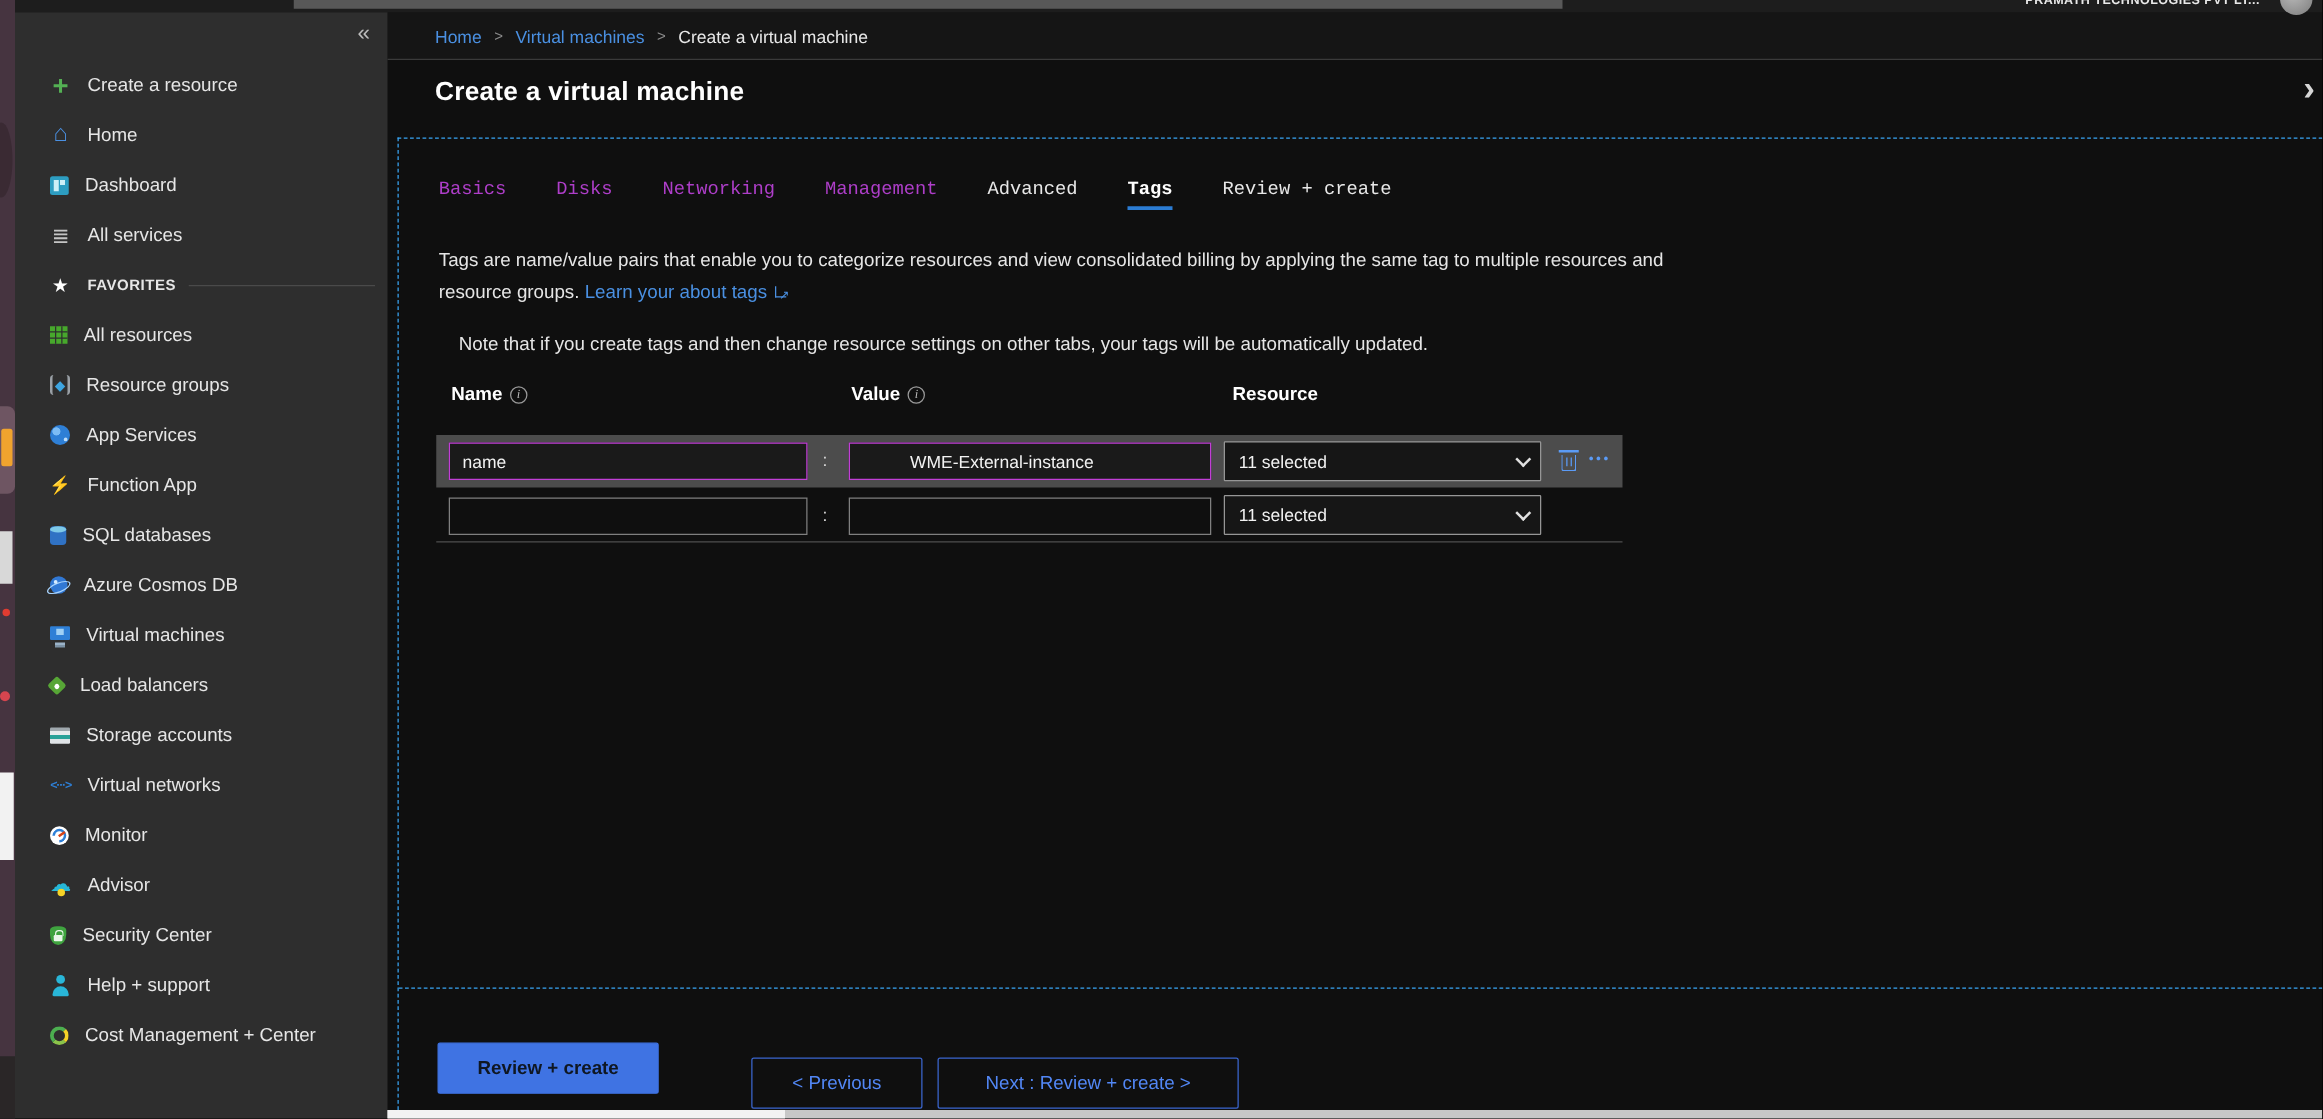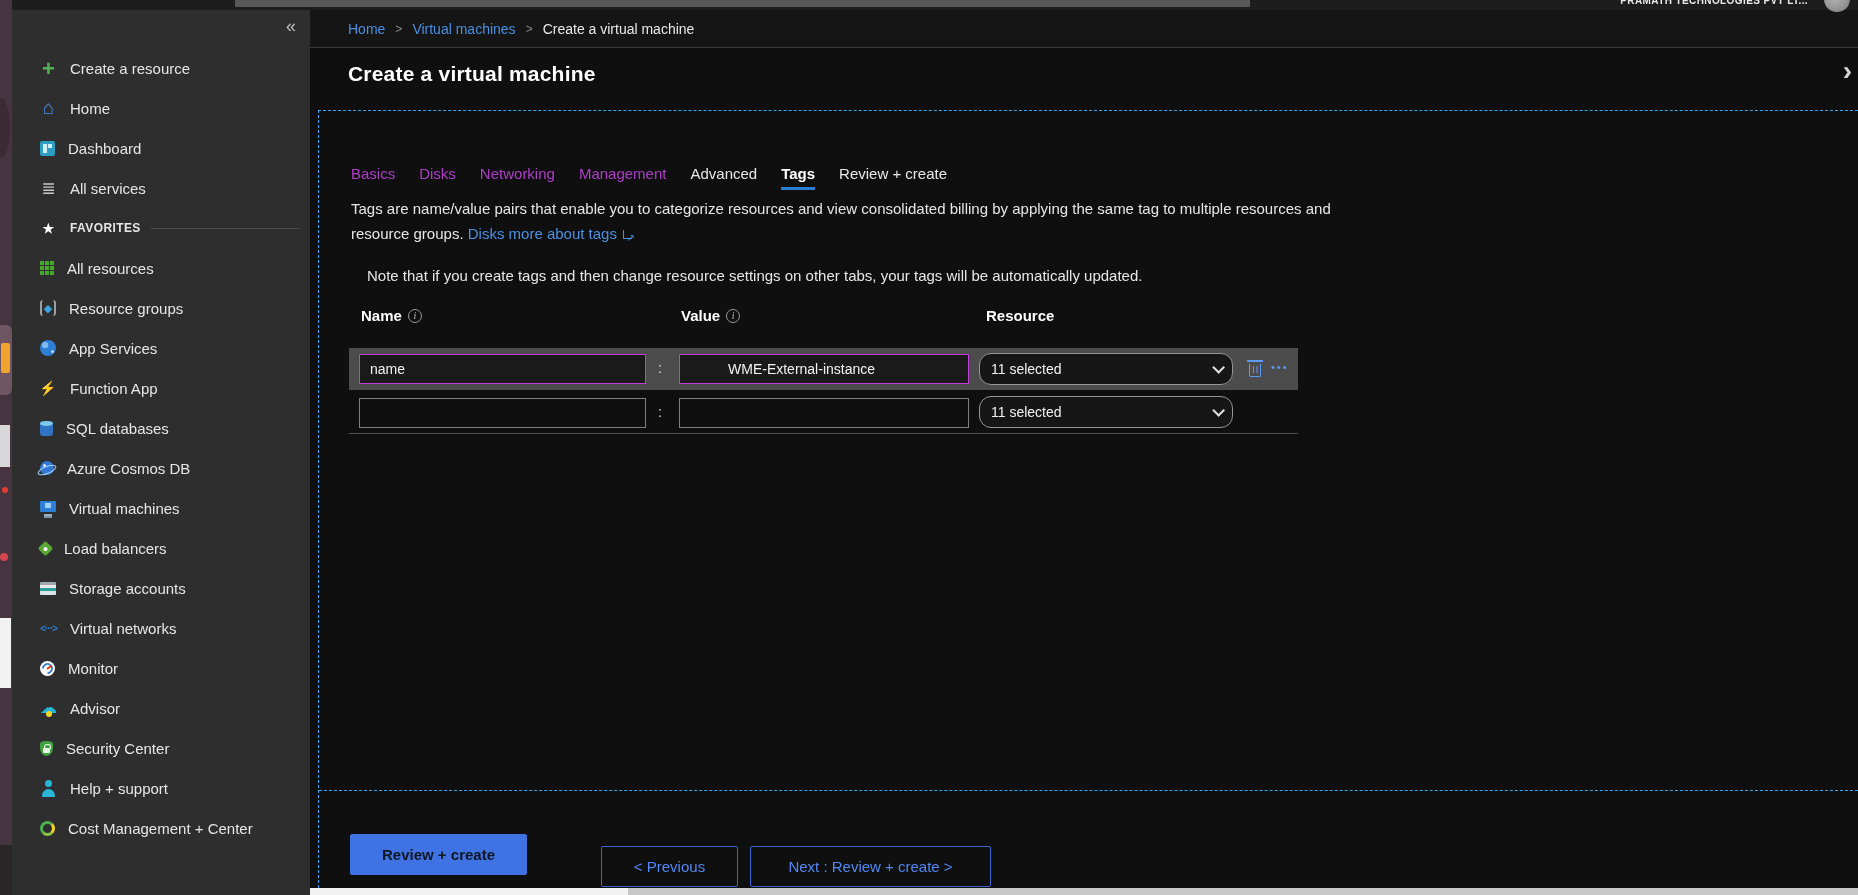--- a/index.html
+++ b/index.html
@@ -78,21 +78,21 @@
   .crumb:last-child .bc-sep { display:none; }
 
   .title-row { position:absolute; left:0; right:0; top:49px; height:61px; }
   .page-title { position:absolute; left:38px; top:13px; color:#ffffff; font-size:21px; font-weight:bold; letter-spacing:.2px; }
   .panel-chevron { position:absolute; right:6px; top:6px; color:#d6d6d6; font-size:28px; font-weight:bold; cursor:pointer; }
 
   
   .panel { position:absolute; left:8px; right:0; top:110px; bottom:7px; border-top:1px dashed #38a5f5; border-left:1px dashed #38a5f5; }
   .panel-sep { position:absolute; left:0; right:0; top:679px; border-top:1px dashed #38a5f5; }
 
-  .tabs { position:absolute; left:32px; top:54px; display:flex; gap:24px; font-size:15px; }
+  .tabs { position:absolute; left:32px; top:32px; display:flex; gap:40px; font-size:15px;font-family:Liberation Mono, monospace; }
   .tab { position:relative; padding-bottom:8px; cursor:pointer; color:#e8e8e8; }
   .tab.tab-visited { color:#ae3ec9; }
   .tab.tab-active { color:#ffffff; font-weight:bold; }
   .tab.tab-active::after { content:""; position:absolute; left:0; right:0; bottom:0; height:3px; background:#2b7cd3; }
 
   .intro { position:absolute; left:32px; top:85px; width:1015px; color:#e6e6e6; font-size:15px; line-height:25px; }
   .learn-link { color:#4a90e2; cursor:pointer; }
   .ext-icon { position:relative; display:inline-block; width:12px; height:11px; margin-left:6px; }
   .ext-icon::before { content:""; position:absolute; left:0; bottom:0; width:8px; height:8px; border:1px solid #4a90e2; border-top:none; border-right:none; }
   .ext-icon::after { content:"↗"; position:absolute; right:0; top:-3px; font-size:10px; color:#4a90e2; }
@@ -106,21 +106,21 @@
 
   .tag-row { position:absolute; left:30px; width:949px; height:42px; }
   .row-1 { top:237px; background:#4c4c4c; }
   .row-2 { top:281px; height:40px; }
   .cell-input { position:absolute; top:6px; height:30px; background:#1a1a1a; border:1px solid #7f7f7f; color:#f2f2f2; font-size:14px; font-family:"Liberation Sans", sans-serif; padding:0 10px; outline:none; }
   .row-1 .cell-input { border-color:#c13fd6; }
   .row-2 .cell-input { background:transparent; }
   .in-name { left:10px; width:287px; }
   .in-value { left:330px; width:290px;padding-left:48px; }
   .colon { position:absolute; left:309px; top:12px; color:#dcdcdc; font-size:14px; }
-  .dropdown { position:absolute; left:630px; top:5px; width:254px; height:32px; background:#161616; border:1px solid #969696; border-radius:12px; display:flex; align-items:center; justify-content:space-between; padding:0 11px; color:#f2f2f2; font-size:14px; cursor:pointer; }
+  .dropdown { position:absolute; left:630px; top:5px; width:254px; height:32px; background:#161616; border:1px solid #969696; border-radius:1px; display:flex; align-items:center; justify-content:space-between; padding:0 11px; color:#f2f2f2; font-size:14px; cursor:pointer; }
   .row-2 .dropdown { top:4px; }
   .caret { width:9px; height:9px; border-right:2px solid #e0e0e0; border-bottom:2px solid #e0e0e0; transform:rotate(45deg) translateY(-3px); }
   .trash { position:absolute; left:900px; top:16px; width:12px; height:13px; border:1px solid #5b9bf6; border-top:none; border-radius:0 0 2px 2px; cursor:pointer; }
   .trash::before { content:""; position:absolute; top:-4px; left:-3px; right:-3px; height:2px; background:#5b9bf6; }
   .trash::after { content:""; position:absolute; top:2px; left:2.5px; width:1.5px; height:7px; background:#5b9bf6; box-shadow:3.5px 0 0 #5b9bf6; }
   .row-more { position:absolute; left:922px; top:13px; color:#5b9bf6; font-size:11px; letter-spacing:2px; cursor:pointer; }
   .t-divider { position:absolute; left:30px; top:322px; width:949px; height:1px; background:#4f4f4f; }
 
   
   .btn { position:absolute; top:723px; height:41px; display:flex; align-items:center; justify-content:center; font-size:15px; font-weight:bold; border-radius:2px; cursor:pointer; }
@@ -335,21 +335,21 @@
             <span>Tags</span>
           </div>
 
           <div class="tab tab-default">
             <span>Review + create</span>
           </div>
         </div>
 
       <div class="intro">
         <span>Tags are name/value pairs that enable you to categorize resources and view consolidated billing by applying the same tag to multiple resources and resource groups.</span>
-        <span class="learn-link">Disks more about tags</span><span class="ext-icon"></span>
+        <span class="learn-link">Learn your about tags</span><span class="ext-icon"></span>
       </div>
 
       <div class="note">Note that if you create tags and then change resource settings on other tabs, your tags will be automatically updated.</div>
 
       <div class="thead">
         <span class="th th-name">
           <span>Name</span>
           <span class="info-dot">i</span>
         </span>
         <span class="th th-value">

